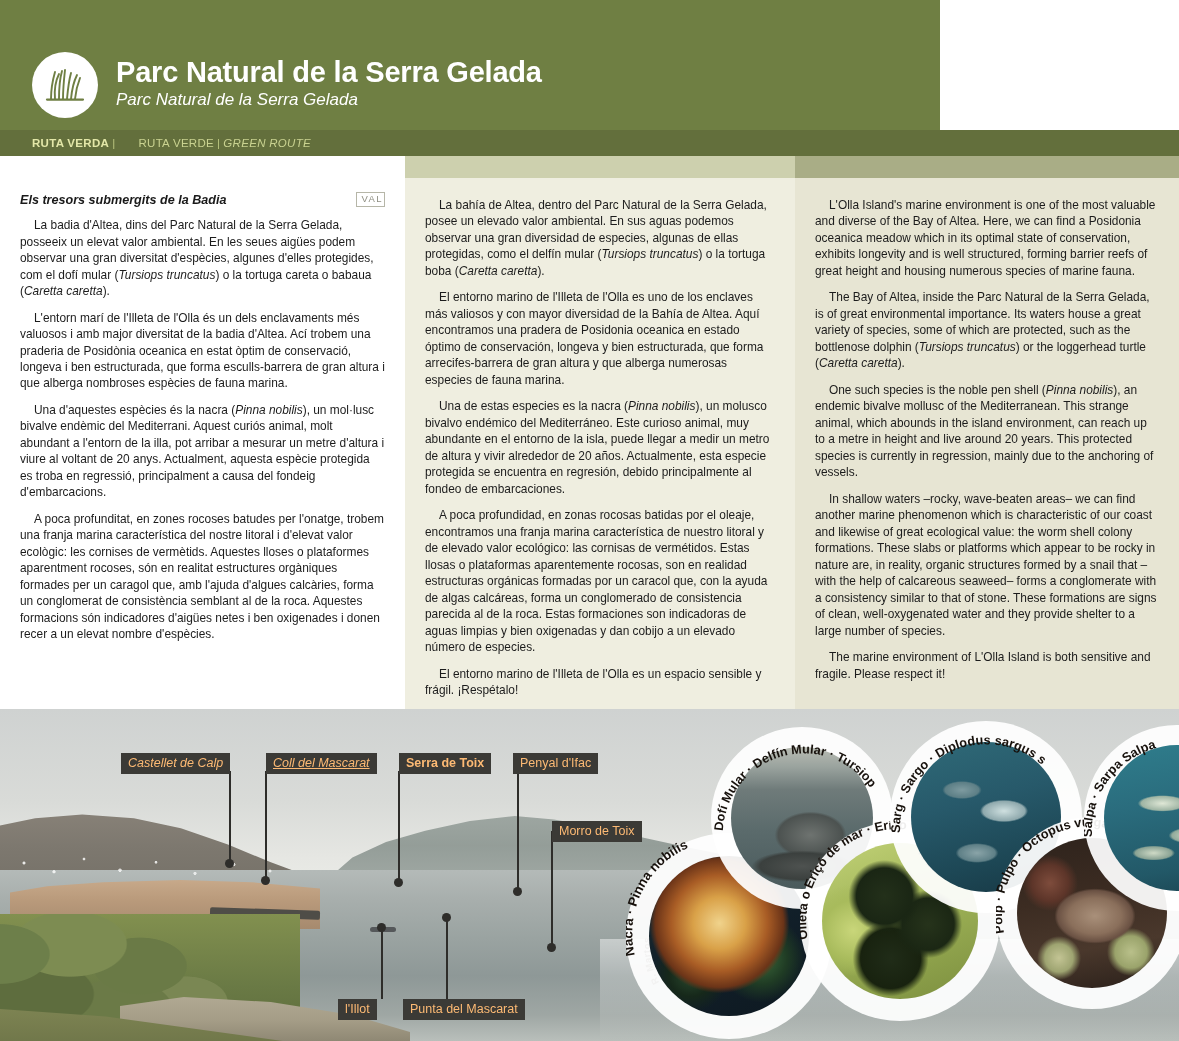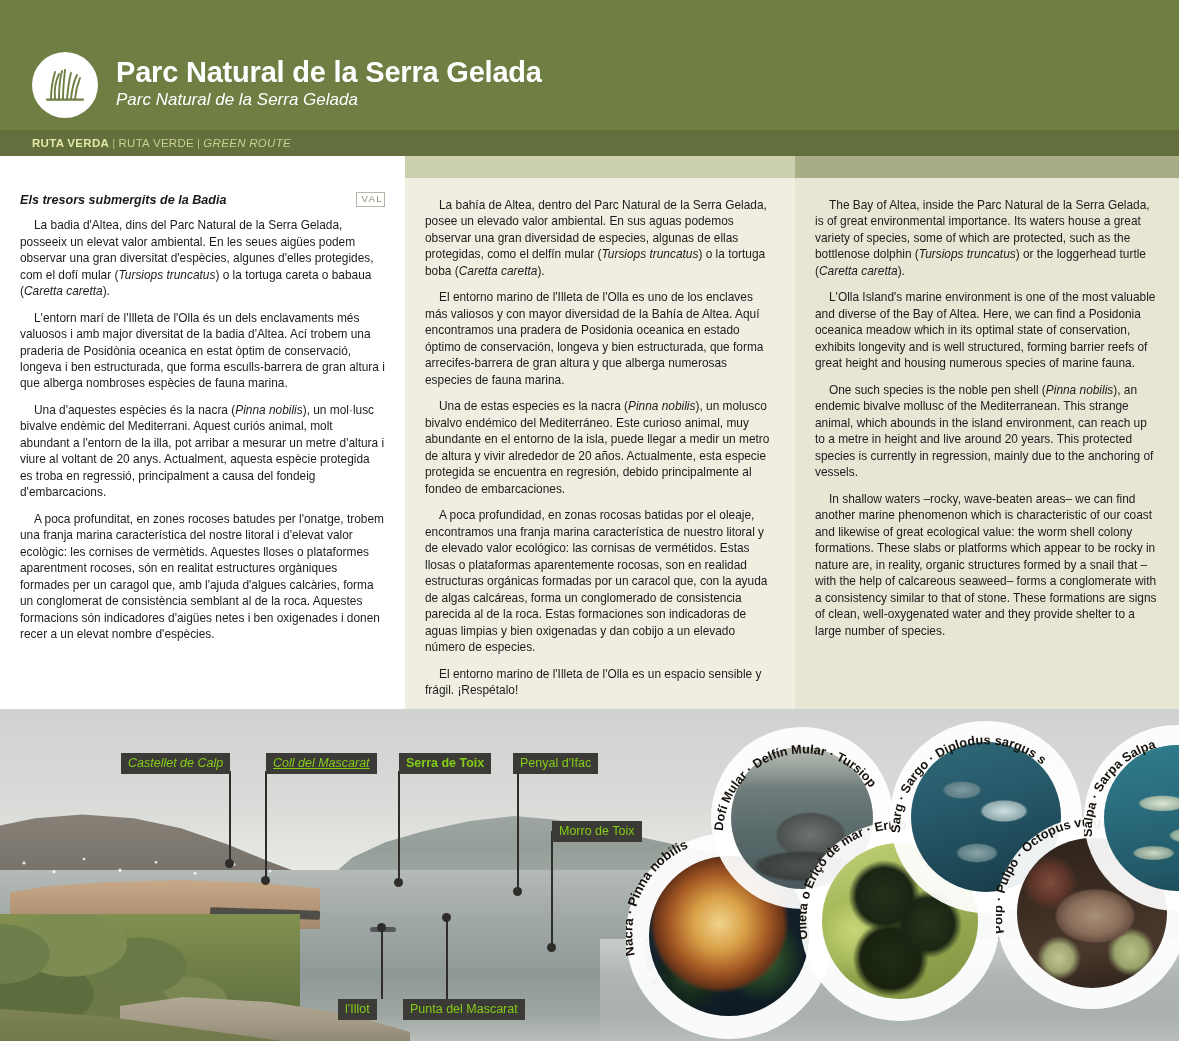--- a/index.html
+++ b/index.html
@@ -5,21 +5,21 @@
   * { box-sizing: border-box; margin: 0; padding: 0; }
   html, body { width: 1179px; height: 1041px; overflow: hidden; }
   body {
     font-family: "Liberation Sans", sans-serif;
     background: #ffffff;
     position: relative;
   }
 
   
   .header {
-    position: absolute; left: 0; top: 0; width: 1179px; height: 130px;
+    position: absolute; left: 0; top: 0; width: 940px; height: 130px;
     background: #6f7f43;
   }
   .header-inner {
     position: absolute; left: 32px; top: 52px;
     display: flex; align-items: center; gap: 18px;
   }
   .logo-circle {
     width: 66px; height: 66px; border-radius: 50%;
     background: #ffffff; flex: 0 0 66px;
     display: flex; align-items: center; justify-content: center;
@@ -39,21 +39,21 @@
   .route-bar {
     position: absolute; left: 0; top: 130px; width: 1179px; height: 26px;
     background: #636f3c;
   }
   .route-text {
     position: absolute; left: 32px; top: 50%; transform: translateY(-50%);
     font-size: 11.5px; letter-spacing: 0.3px; white-space: nowrap;
   }
   .route-text .rv-val { color: #e3e7a8; font-weight: bold; }
   .route-text .rv-sep { color: #b9c47e; padding: 0 3px; }
-  .route-text .rv-cast { color: #c9d290; }
+  .route-text .rv-cast { color: #c9d290; margin-left: 20px; }
   .route-text .rv-eng { color: #c9d290; font-style: italic; }
 
   
   .band {
     position: absolute; top: 156px; height: 22px;
   }
   .band-1 { left: 0;    width: 405px; background: #ffffff; }
   .band-2 { left: 405px; width: 390px; background: #cdd0ae; }
   .band-3 { left: 795px; width: 384px; background: #a9ad86; }
 
@@ -175,21 +175,21 @@
     clip-path: polygon(0% 0%, 32% 18%, 60% 48%, 100% 92%, 100% 100%, 0% 100%);
   }
   .illot-rock {
     position: absolute; left: 370px; top: 218px; width: 26px; height: 5px;
     background: #55585a; border-radius: 3px;
   }
 
   
   .label {
     position: absolute;
-    background: #3b3a36; color: #84cc16;
+    background: #3b3a36; color: #fdba74;
     font-size: 12.5px; padding: 3px 7px 4px 7px;
     white-space: nowrap; line-height: 1.15;
   }
   .label.it { font-style: italic; }
   .label.bold { font-weight: bold; }
   .leader {
     position: absolute; width: 2px; background: #2e2d2a;
   }
   .dot {
     position: absolute; width: 9px; height: 9px; border-radius: 50%;
@@ -272,24 +272,25 @@
         <p>La bahía de Altea, dentro del Parc Natural de la Serra Gelada, posee un elevado valor ambiental. En sus aguas podemos observar una gran diversidad de especies, algunas de ellas protegidas, como el delfín mular (<i>Tursiops  truncatus</i>) o la tortuga boba (<i>Caretta caretta</i>).</p>
         <p>El entorno marino de l'Illeta de l'Olla es uno de los enclaves más valiosos y con mayor diversidad de la Bahía de Altea. Aquí encontramos una pradera de Posidonia oceanica en estado óptimo de conservación, longeva y bien estructurada, que forma arrecifes-barrera de gran altura y que alberga numerosas especies de fauna marina.</p>
         <p>Una de estas especies es la nacra (<i>Pinna nobilis</i>), un molusco bivalvo endémico del Mediterráneo. Este curioso animal, muy abundante en el entorno de la isla,  puede llegar a medir un metro de altura y vivir alrededor de 20 años. Actualmente, esta especie protegida se encuentra en regresión, debido principalmente al fondeo de embarcaciones.</p>
         <p>A poca profundidad, en zonas rocosas batidas por el oleaje, encontramos una franja marina  característica de nuestro litoral y de elevado valor ecológico: las cornisas de vermétidos. Estas llosas o plataformas aparentemente rocosas, son en realidad estructuras orgánicas formadas por un caracol que, con  la ayuda de algas calcáreas, forma un conglomerado de consistencia parecida al de la roca. Estas formaciones son indicadoras de aguas limpias y bien oxigenadas y dan cobijo a un elevado número de especies.</p>
         <p>El entorno marino de  l'Illeta de l'Olla es un espacio sensible y frágil. ¡Respétalo!</p>
       </div>
   </div>
 
   <div class="col col-3">
     <div>
+        <p>L'Olla Island's marine environment is one of the most valuable and diverse of the Bay of Altea. Here, we can find a Posidonia oceanica meadow which in its optimal state of conservation, exhibits longevity and is well structured, forming barrier reefs of great height and housing numerous species of marine fauna.</p>
         <p>The Bay of Altea, inside the Parc Natural de la Serra Gelada, is of great environmental importance. Its waters house a great variety of species, some of which are protected, such as the bottlenose dolphin (<i>Tursiops truncatus</i>) or the loggerhead turtle (<i>Caretta caretta</i>).</p>
-        <p>L'Olla Island's marine environment is one of the most valuable and diverse of the Bay of Altea. Here, we can find a Posidonia oceanica meadow which in its optimal state of conservation, exhibits longevity and is well structured, forming barrier reefs of great height and housing numerous species of marine fauna.</p>
         <p>One such species is the noble pen shell (<i>Pinna nobilis</i>), an endemic bivalve mollusc of the Mediterranean. This strange animal, which abounds in the island environment, can reach up to a metre in height and live around 20 years. This protected species is currently in regression, mainly due to the anchoring of vessels.</p>
         <p>In shallow waters –rocky, wave-beaten areas– we can find another marine phenomenon which is characteristic of our coast and likewise of great ecological value: the worm shell colony formations. These slabs or platforms which appear to be rocky in nature are, in reality, organic structures formed by a snail that –with the help of calcareous seaweed– forms a conglomerate with a consistency similar to that of stone. These formations are signs of clean, well-oxygenated water and they provide shelter to a large number of species.</p>
+        <p>The marine environment of L'Olla Island is both sensitive and fragile. Please respect it!</p>
       </div>
   </div>
 
 </div>
 
 <div class="photo-panel">
   <div class="sky"></div>
   <div class="headland-far"></div>
   <div class="ridge-main"></div>
   <div class="sea"></div>

